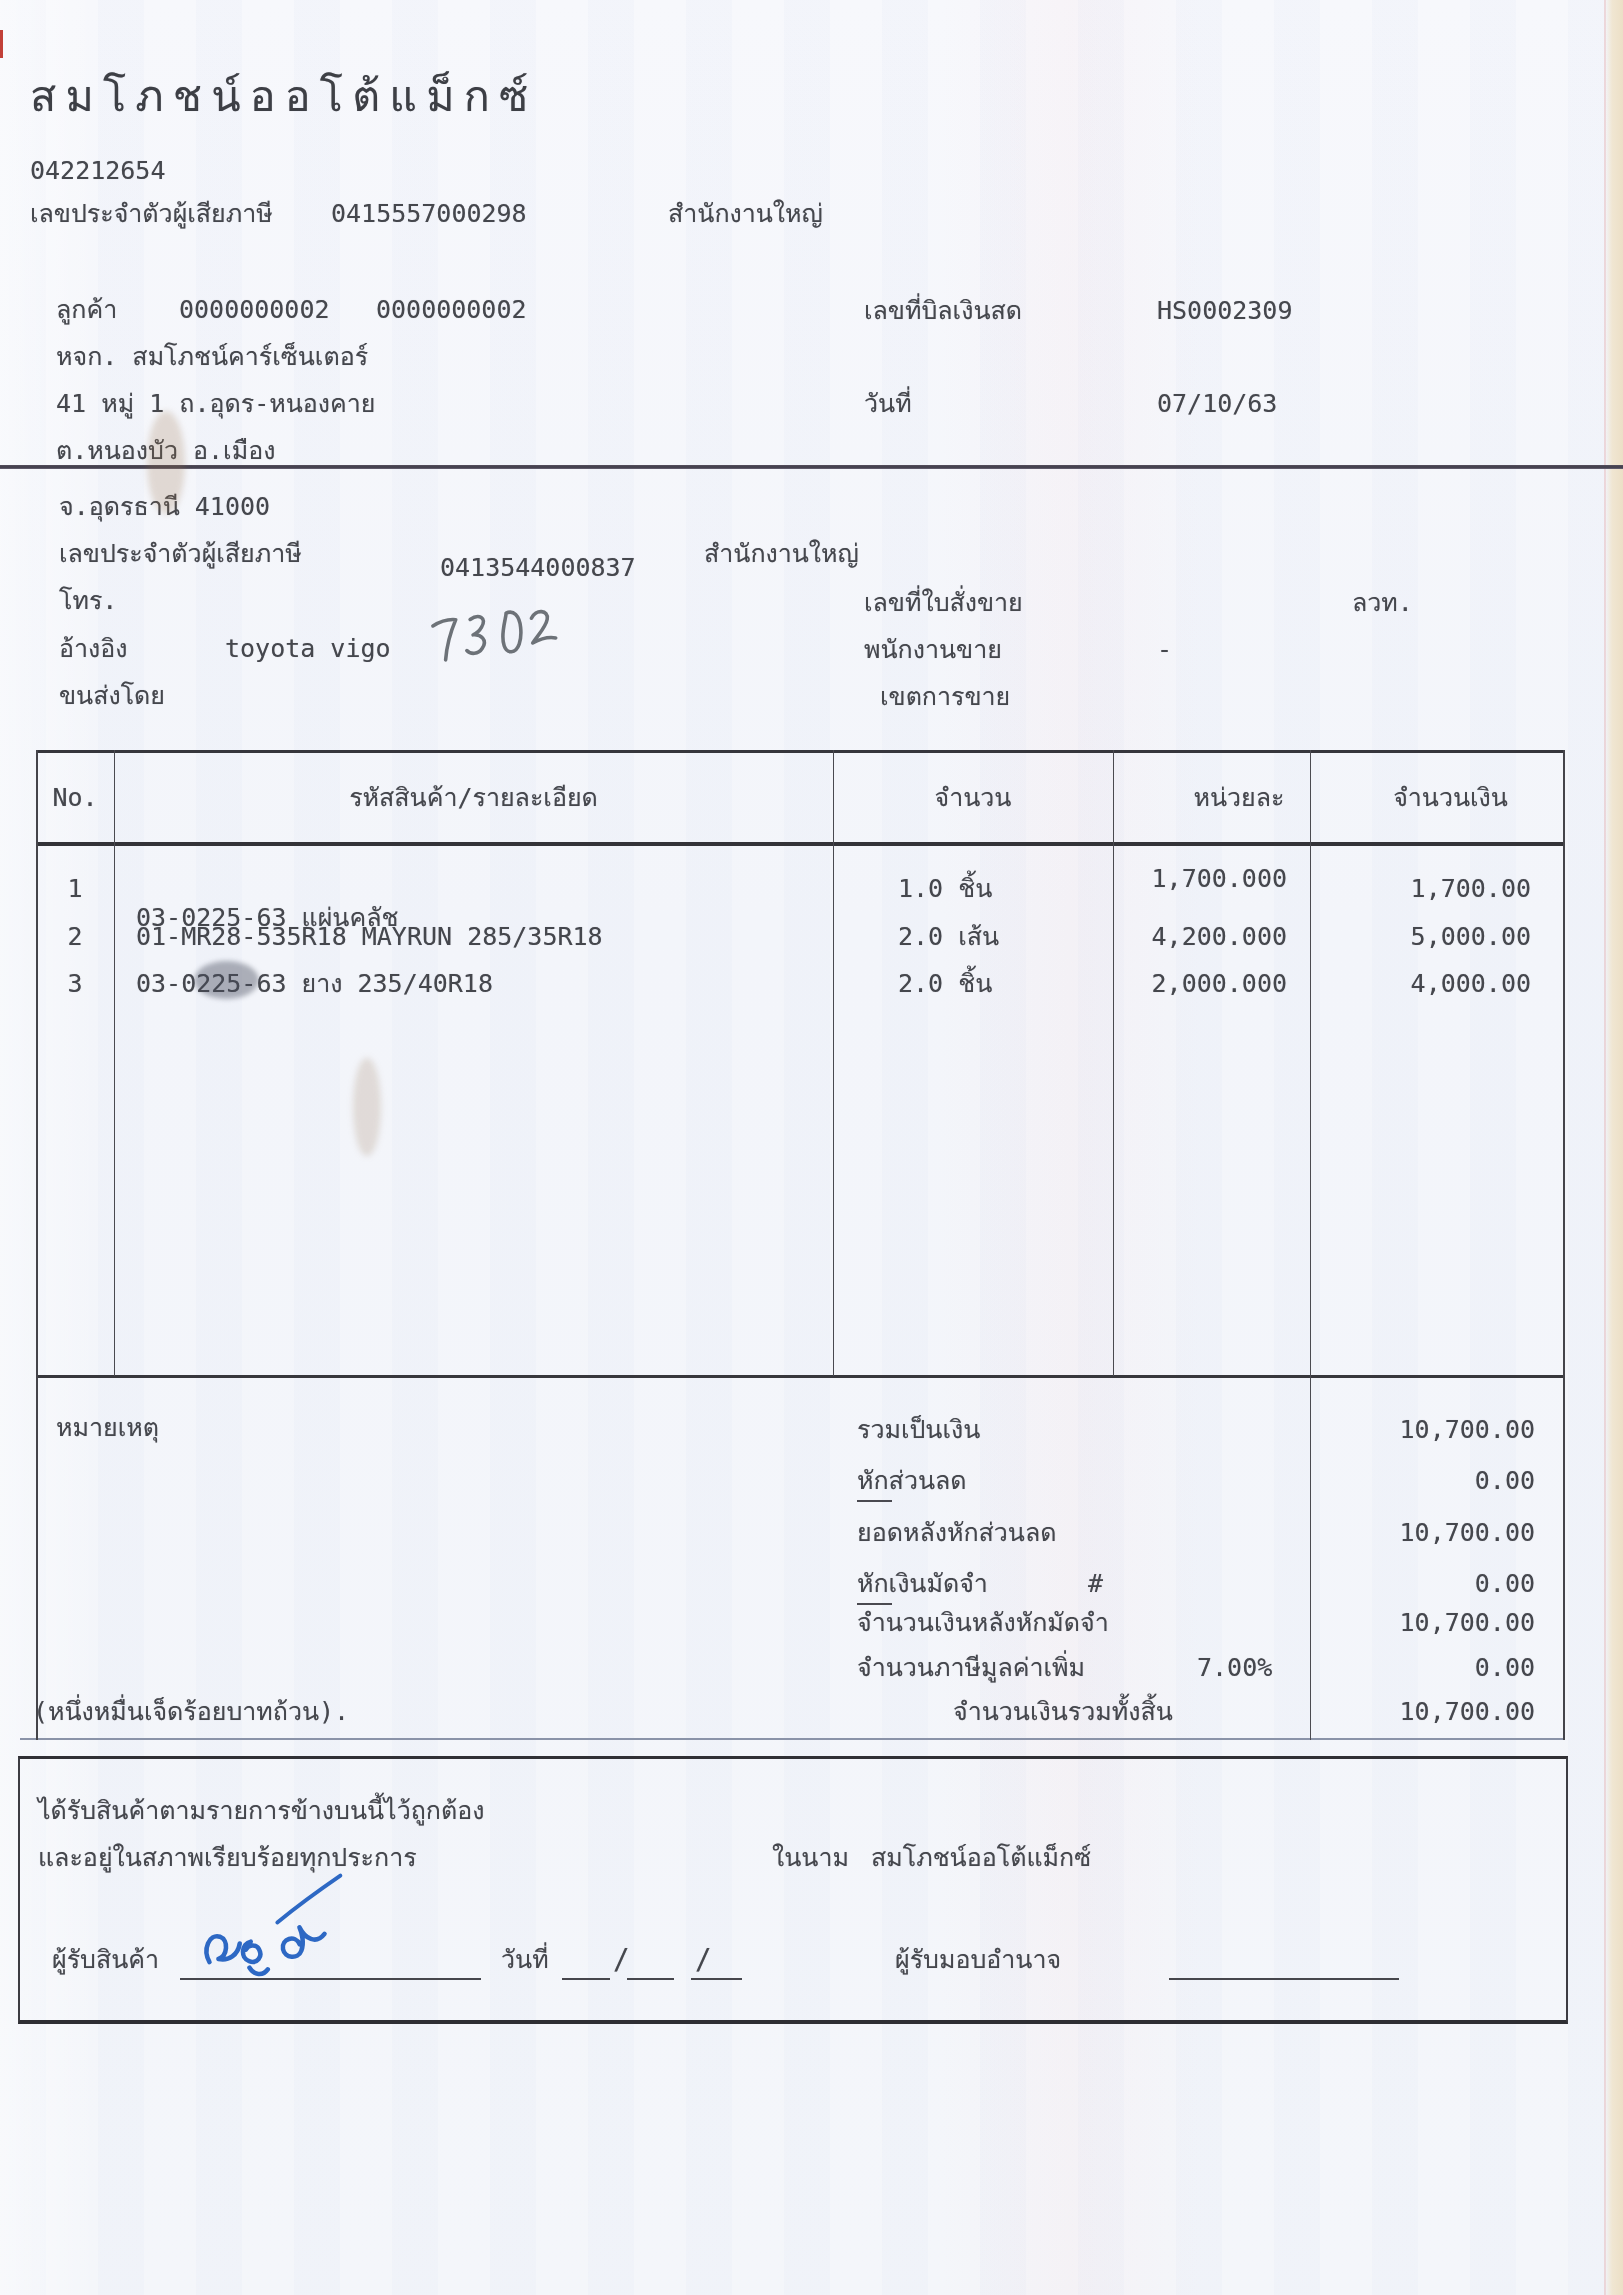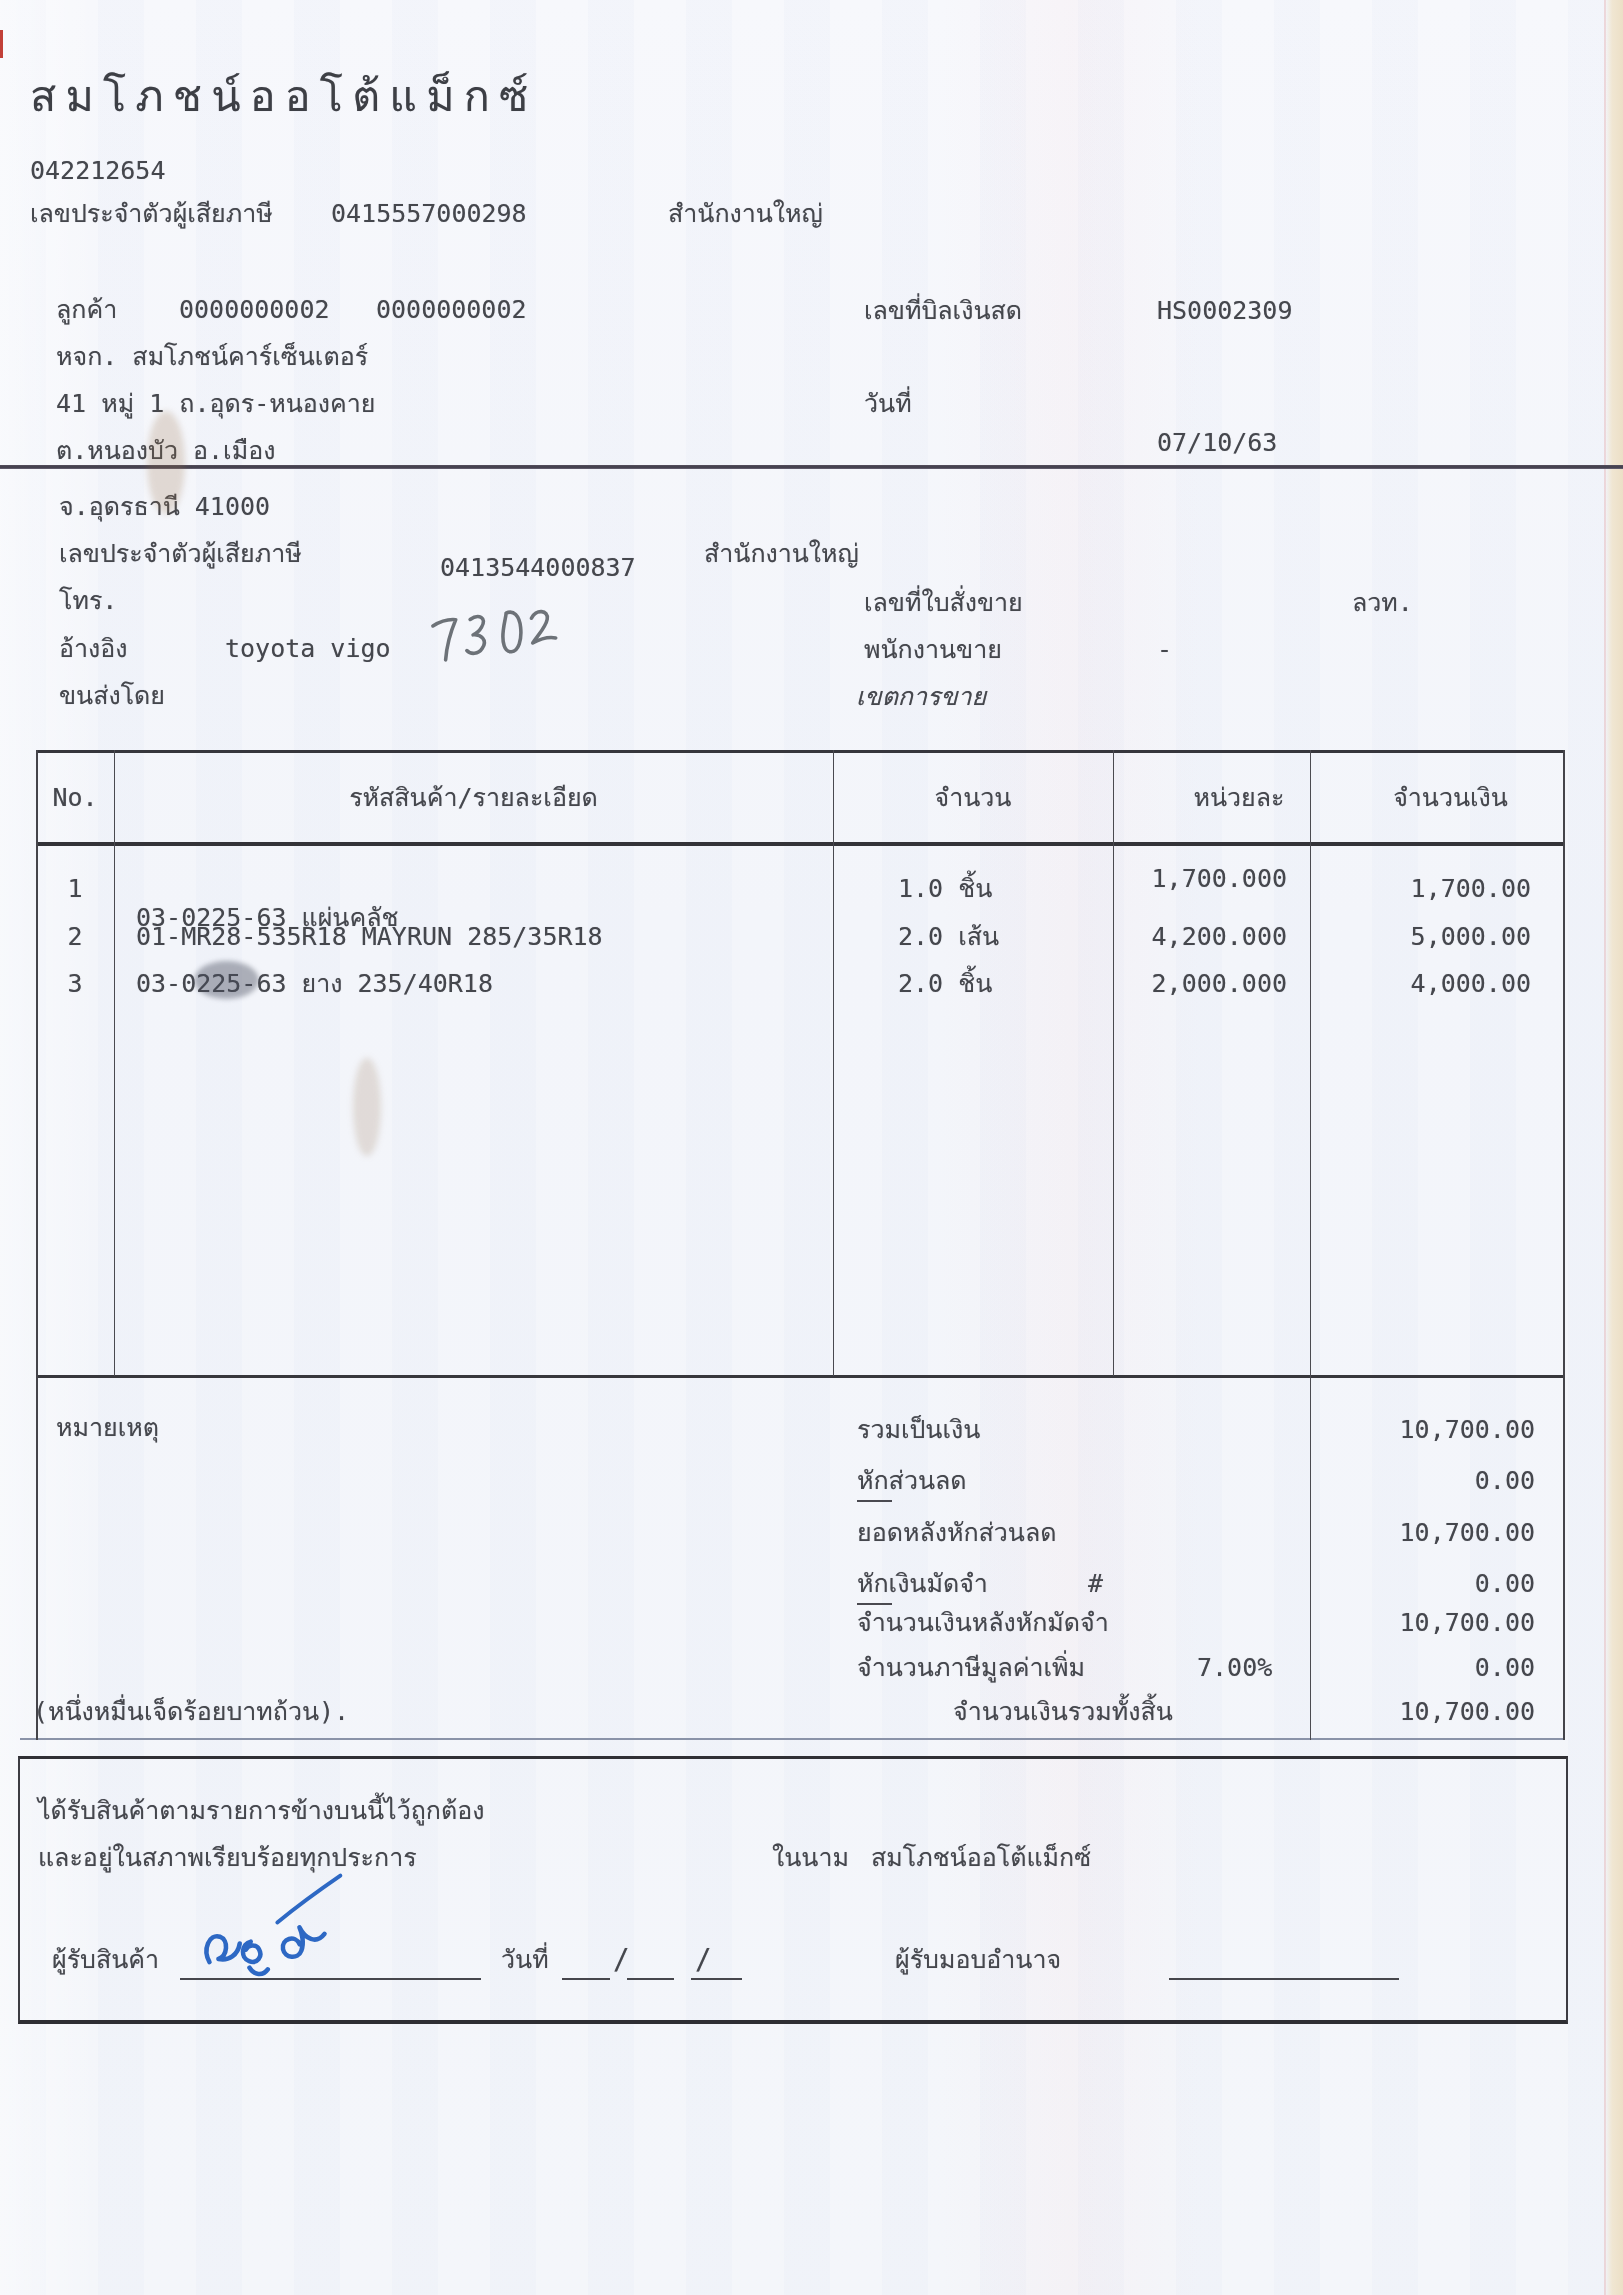--- a/index.html
+++ b/index.html
@@ -51,37 +51,37 @@
   <div class="t" style="left:56px;top:295px;">ลูกค้า</div>
   <div class="t" style="left:179px;top:295px;">0000000002</div>
   <div class="t" style="left:376px;top:295px;">0000000002</div>
   <div class="t" style="left:56px;top:342px;">หจก. สมโภชน์คาร์เซ็นเตอร์</div>
   <div class="t" style="left:56px;top:389px;">41 หมู่ 1 ถ.อุดร-หนองคาย</div>
   <div class="t" style="left:56px;top:436px;">ต.หนองบัว อ.เมือง</div>
 
   <div class="t" style="left:864px;top:296px;">เลขที่บิลเงินสด</div>
   <div class="t" style="left:1157px;top:296px;">HS0002309</div>
   <div class="t" style="left:864px;top:389px;">วันที่</div>
-  <div class="t" style="left:1157px;top:389px;margin-top:39px;">07/10/63</div>
+  <div class="t" style="left:1157px;top:389px;">07/10/63</div>
 
   <div class="fold" style="top:465px;"></div>
 
   <div class="t" style="left:59px;top:492px;">จ.อุดรธานี 41000</div>
   <div class="t" style="left:59px;top:539px;">เลขประจำตัวผู้เสียภาษี</div>
   <div class="t" style="left:440px;top:553px;">0413544000837</div>
   <div class="t" style="left:704px;top:539px;">สำนักงานใหญ่</div>
   <div class="t" style="left:59px;top:586px;">โทร.</div>
   <div class="t" style="left:864px;top:588px;">เลขที่ใบสั่งขาย</div>
   <div class="t" style="left:1352px;top:588px;">ลวท.</div>
   <div class="t" style="left:59px;top:634px;">อ้างอิง</div>
   <div class="t" style="left:225px;top:634px;">toyota vigo</div>
   <div class="t" style="left:864px;top:635px;">พนักงานขาย</div>
   <div class="t" style="left:1157px;top:635px;">-</div>
   <div class="t" style="left:59px;top:681px;">ขนส่งโดย</div>
-  <div class="t" style="left:856px;top:682px;font-style:italic;">เขตการขาย</div>
+  <div class="t" style="left:880px;top:682px;">เขตการขาย</div>
 
   <svg style="left:429px;top:605px;transform:rotate(-6deg);" width="137" height="65" viewBox="0 0 210 100" aria-label="7302">
     <g fill="none" stroke="#6d7278" stroke-width="5.5" stroke-linecap="round" stroke-linejoin="round">
       <path d="M8,22 c12,-6 26,-8 36,-6 c-10,18 -18,38 -22,60"></path>
       <path d="M66,18 c14,-8 27,0 16,14 c-5,7 -10,9 -14,10 c12,0 22,10 12,22 c-7,9 -19,8 -24,1"></path>
       <path d="M122,14 c12,-4 20,6 20,24 c0,20 -7,36 -18,36 c-11,0 -13,-16 -9,-34 c3,-14 7,-22 7,-26 z"></path>
       <path d="M160,26 c8,-14 28,-10 24,4 c-3,11 -14,20 -26,34 c12,-5 26,-7 36,-4"></path>
     </g>
   </svg>
 

